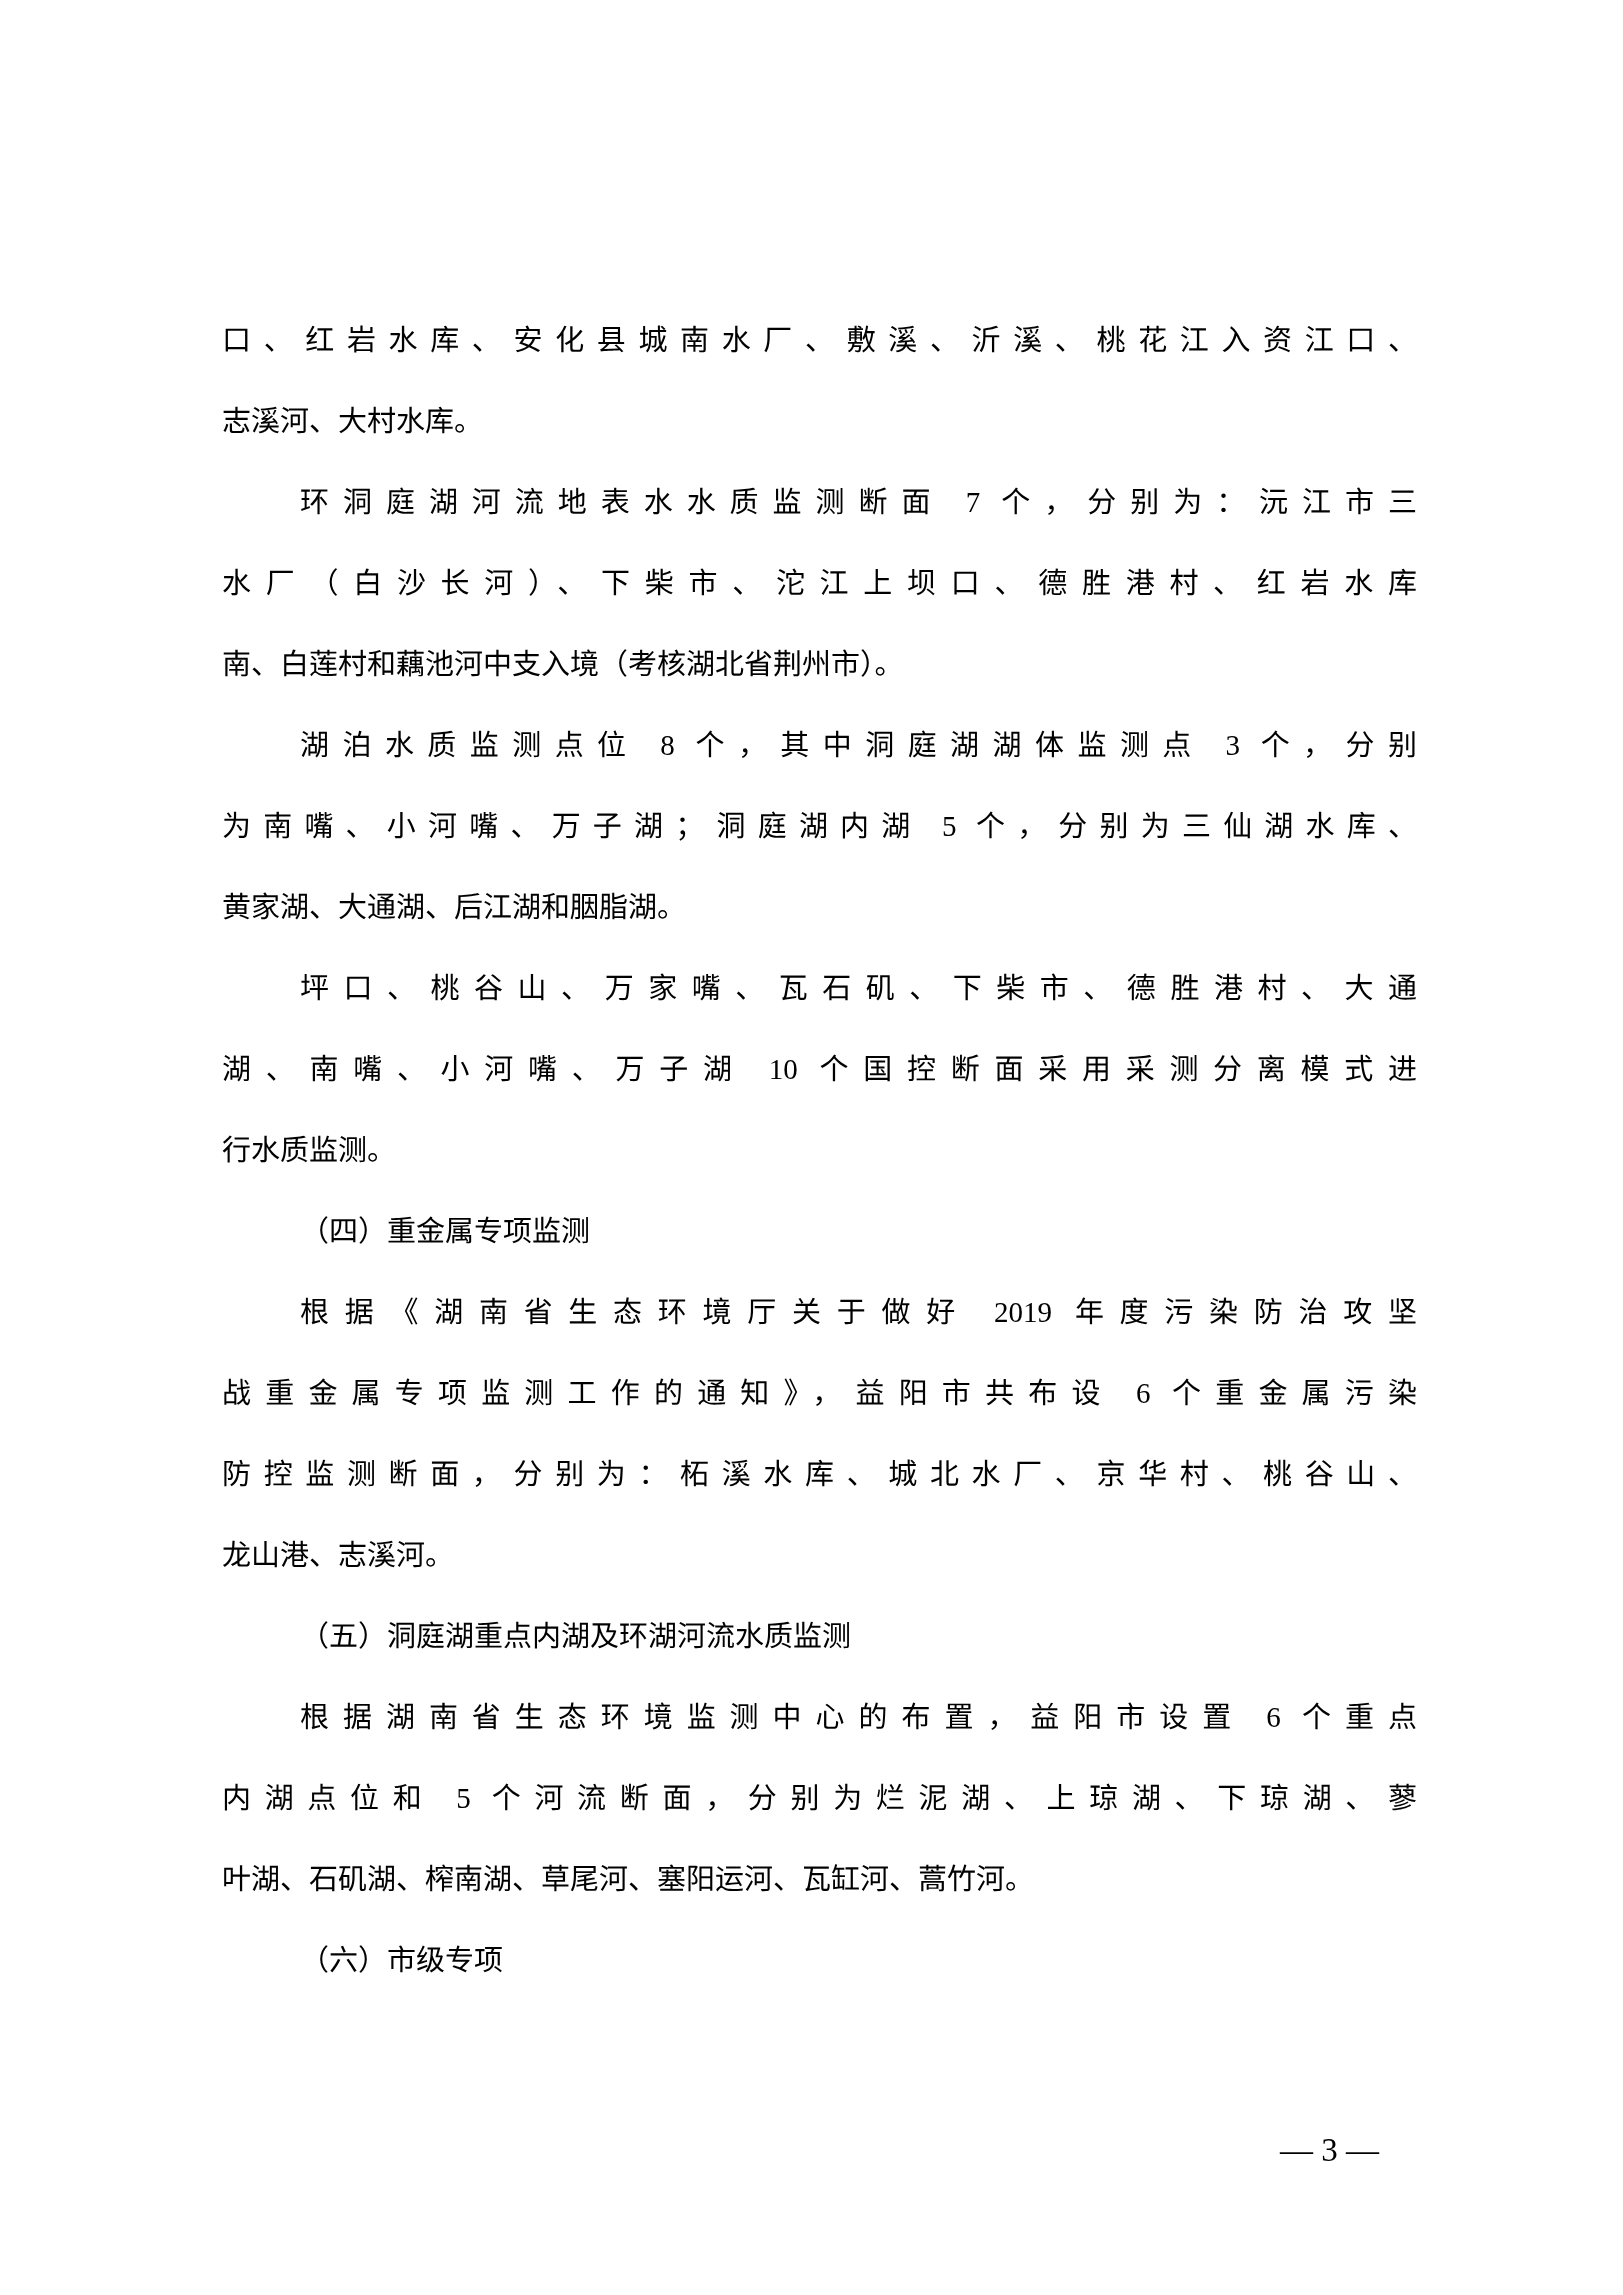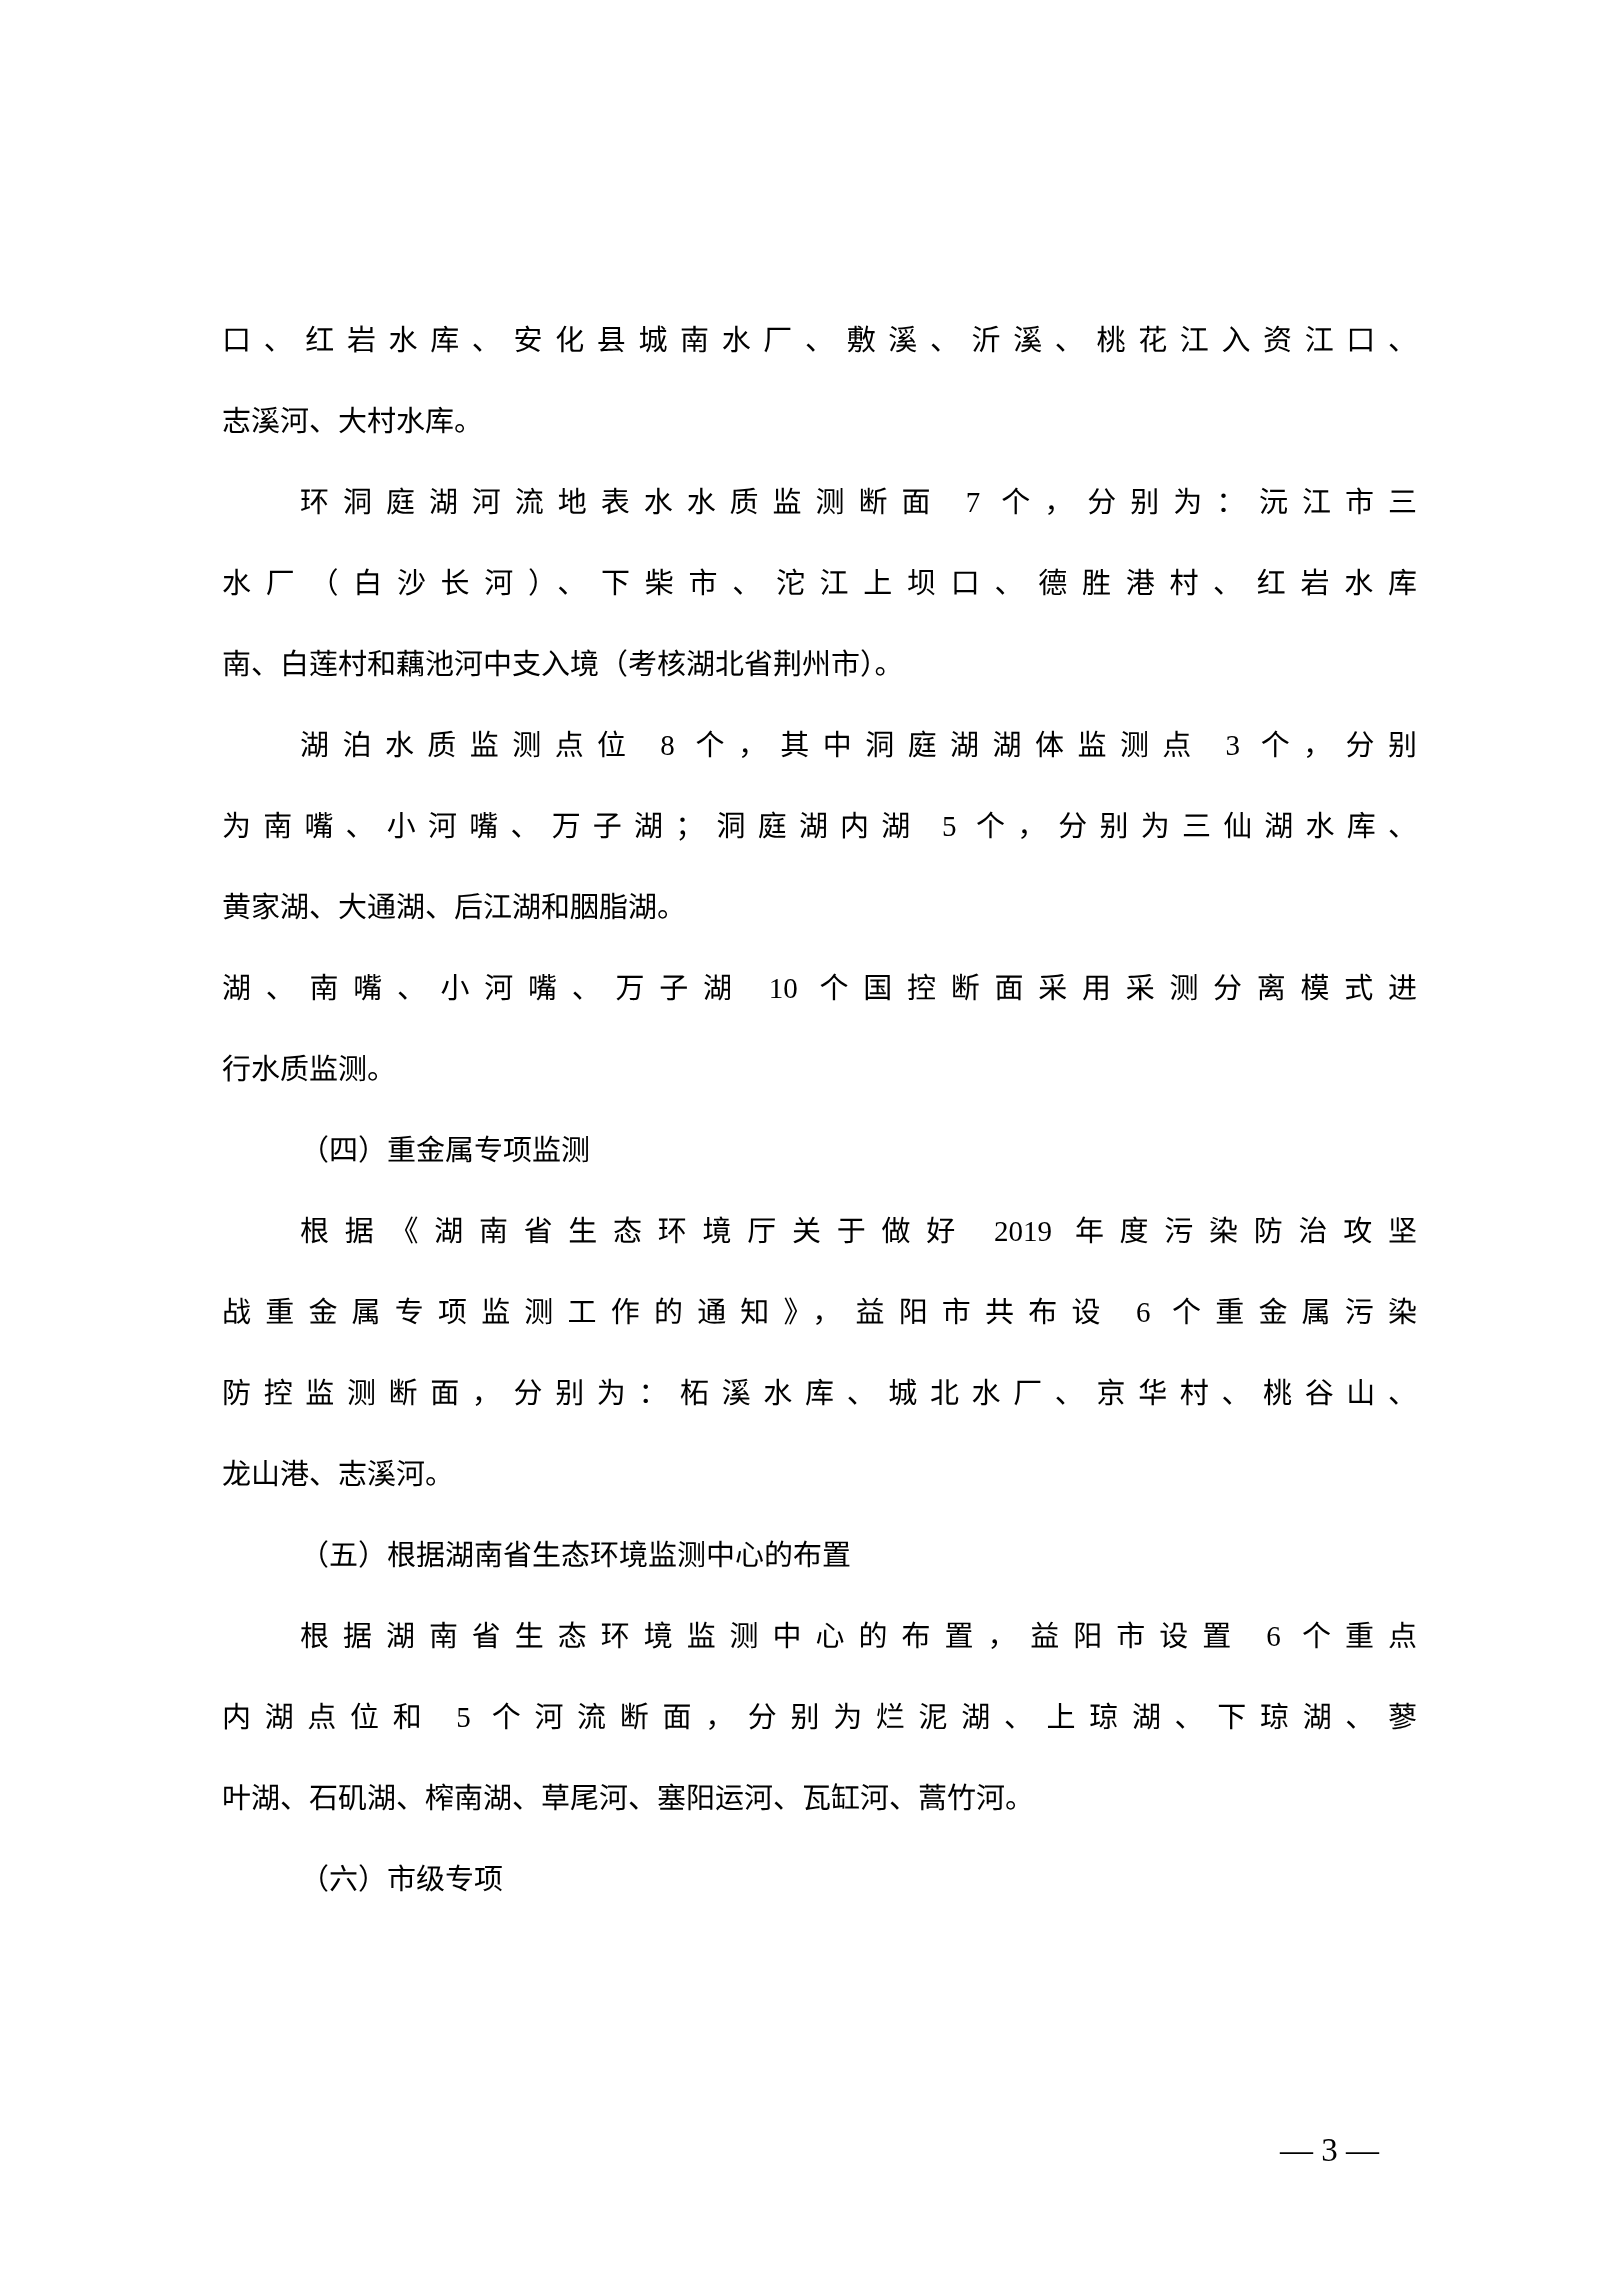--- a/index.html
+++ b/index.html
@@ -64,34 +64,35 @@
       <div class="line indent just">环洞庭湖河流地表水水质监测断面 7 个，分别为：沅江市三</div>
       <div class="line just">水厂（白沙长河）、下柴市、沱江上坝口、德胜港村、红岩水库</div>
       <div class="line">南、白莲村和藕池河中支入境（考核湖北省荆州市）。</div>
     </div>
     <div class="block">
       <div class="line indent just">湖泊水质监测点位 8 个，其中洞庭湖湖体监测点 3 个，分别</div>
       <div class="line just">为南嘴、小河嘴、万子湖；洞庭湖内湖 5 个，分别为三仙湖水库、</div>
       <div class="line">黄家湖、大通湖、后江湖和胭脂湖。</div>
     </div>
     <div class="block">
+      <div class="line indent just">坪口、桃谷山、万家嘴、瓦石矶、下柴市、德胜港村、大通</div>
       <div class="line just">湖、南嘴、小河嘴、万子湖 10 个国控断面采用采测分离模式进</div>
       <div class="line">行水质监测。</div>
     </div>
     <div class="block">
       <div class="line heading indent">（四）重金属专项监测</div>
     </div>
     <div class="block">
       <div class="line indent just">根据《湖南省生态环境厅关于做好 2019 年度污染防治攻坚</div>
       <div class="line just">战重金属专项监测工作的通知》，益阳市共布设 6 个重金属污染</div>
       <div class="line just">防控监测断面，分别为：柘溪水库、城北水厂、京华村、桃谷山、</div>
       <div class="line">龙山港、志溪河。</div>
     </div>
     <div class="block">
-      <div class="line heading indent">（五）根据湖南省生态环境监测中心的布置</div>
+      <div class="line heading indent">（五）洞庭湖重点内湖及环湖河流水质监测</div>
     </div>
     <div class="block">
       <div class="line indent just">根据湖南省生态环境监测中心的布置，益阳市设置 6 个重点</div>
       <div class="line just">内湖点位和 5 个河流断面，分别为烂泥湖、上琼湖、下琼湖、蓼</div>
       <div class="line">叶湖、石矶湖、榨南湖、草尾河、塞阳运河、瓦缸河、蒿竹河。</div>
     </div>
     <div class="block">
       <div class="line heading indent">（六）市级专项</div>
     </div>
   </div>

